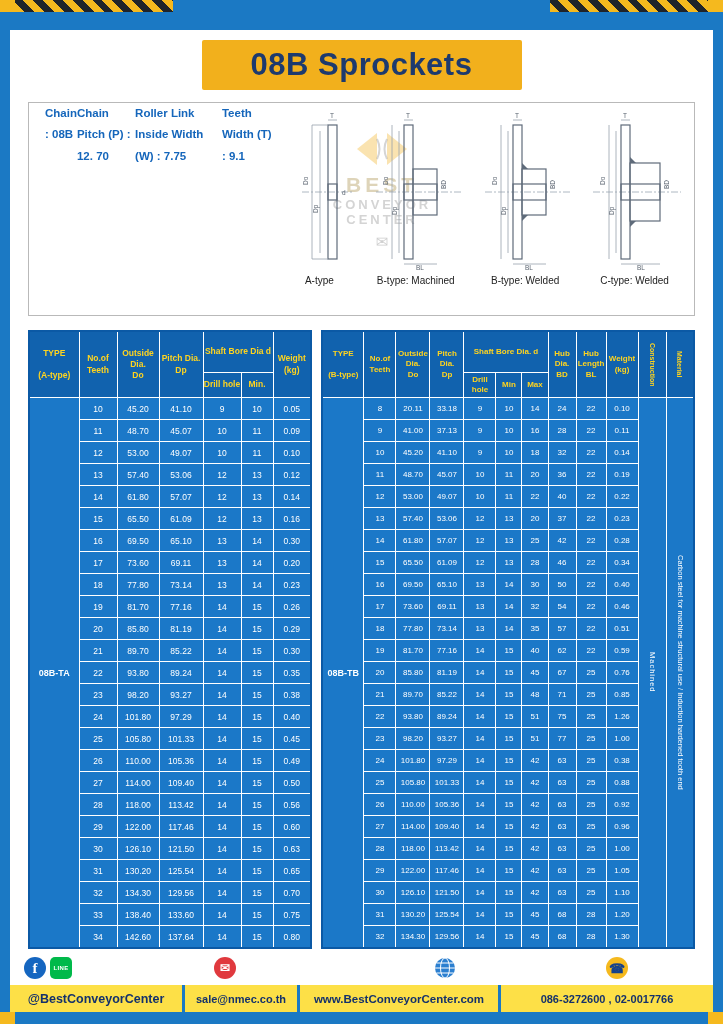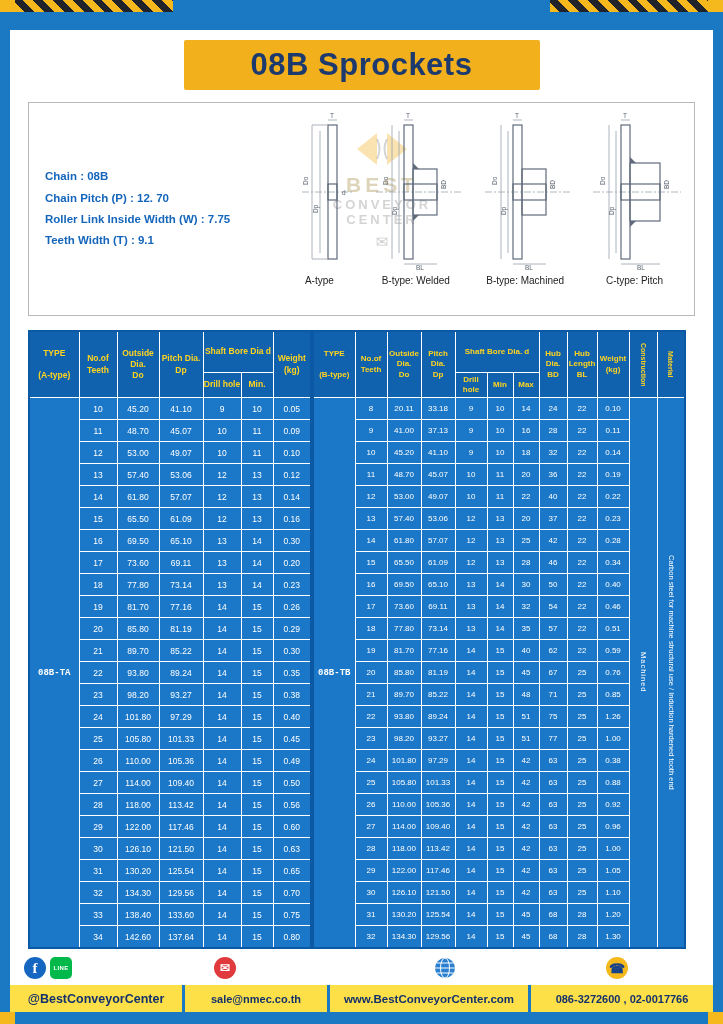--- a/index.html
+++ b/index.html
@@ -10,73 +10,73 @@
   .corner{position:absolute;width:15px;height:12px;background:#f5b91e;z-index:5;}
   .c-tl{top:0;left:0;} .c-tr{top:0;right:0;} .c-bl{bottom:0;left:0;} .c-br{bottom:0;right:0;}
   .hazard{position:absolute;top:0;height:12px;width:158px;z-index:4;
     background:repeating-linear-gradient(45deg,#f5b91e 0 7px,#20242a 7px 14px);}
   .hz-l{left:15px;} .hz-r{right:15px;}
 
   .inner{position:absolute;left:10px;right:10px;top:30px;bottom:12px;background:#ffffff;overflow:hidden;}
   .content{padding:0 18px 70px 18px;}
 
   
-  .title-banner{margin:10px auto 12px auto;width:356px;height:50px;background:#f2b01c;
+  .title-banner{margin:10px auto 12px auto;width:320px;height:50px;background:#f2b01c;
     display:flex;align-items:center;justify-content:center;border-radius:2px;}
   .title-banner h1{margin:0;font-size:31px;font-weight:bold;color:#1d3a6e;letter-spacing:.5px;}
 
   
   .diagram-box{position:relative;border:1px solid #b9b9b9;height:212px;display:flex;margin-bottom:14px;background:#fff;}
-  .specs{width:228px;display:flex;flex-direction:column;justify-content:center;padding-left:16px;z-index:2;}
+  .specs{width:228px;display:flex;flex-direction:row;justify-content:center;padding-left:16px;z-index:2;}
   .spec-line{font-size:11.5px;font-weight:bold;color:#1566bb;line-height:1.85;}
   .figs{flex:1;display:flex;justify-content:space-evenly;z-index:1;}
   .figure{display:flex;flex-direction:column;align-items:center;padding-top:10px;}
   .figure .cap{font-size:10px;color:#222;margin-top:4px;}
   .pl{fill:none;stroke:#5f6b7a;stroke-width:1.2;}
   .cl{stroke:#9aa6b2;stroke-width:.8;stroke-dasharray:7 2 2 2;}
   .dim{stroke:#98a1ac;stroke-width:.8;}
   .dtx{fill:#5a6470;font-size:6.5px;font-family:"Liberation Sans",sans-serif;}
   .weld{fill:#5f6b7a;}
 
   .wm{position:absolute;left:258px;top:26px;width:190px;text-align:center;z-index:0;pointer-events:none;}
   .wm-shape{margin:0 auto;}
   .wm-l1{font-size:21px;font-weight:bold;letter-spacing:4px;color:rgba(190,170,115,.5);}
   .wm-l2,.wm-l3{font-size:13px;font-weight:bold;letter-spacing:3px;color:rgba(160,160,160,.45);}
   .wm-env{font-size:15px;color:rgba(160,160,160,.5);margin-top:6px;}
 
   
-  .tables-row{display:flex;justify-content:flex-start;}
+  .tables-row{display:flex;justify-content:space-between;}
   table.tbl{border-collapse:collapse;table-layout:fixed;border:2px solid #0b59a5;}
   .tbl-a{width:282px;font-size:8.5px;}
   .tbl-b{width:372px;font-size:8px;}
   .tbl th,.tbl td{border:1px solid #fff;text-align:center;vertical-align:middle;padding:0;overflow:hidden;}
   .tbl th{background:#1162ae;color:#ffd41f;font-weight:bold;white-space:pre-line;line-height:1.3;}
   .tbl thead tr:first-child th{height:40px;}
   .tbl thead tr:last-child th{height:24px;}
   .tbl td{background:#1b78c8;color:#fff;height:21px;}
-  .type-cell{font-weight:bold;font-size:9px;font-family:Liberation Mono, monospace;}
+  .type-cell{font-weight:bold;font-size:9px;}
   .vert-head{writing-mode:vertical-rl;font-size:7px;letter-spacing:0;}
   .vert-cell{writing-mode:vertical-rl;font-size:7.5px;line-height:1.1;}
   .constr-cell{letter-spacing:1px;}
 
   
   .footer{position:absolute;left:0;right:0;bottom:0;height:58px;background:#fff;}
   .icons{position:absolute;top:0;left:0;right:0;height:31px;}
   .icon{position:absolute;top:3px;width:22px;height:22px;border-radius:50%;display:flex;
     align-items:center;justify-content:center;color:#fff;font-weight:bold;}
   .icon i{font-style:normal;}
   .ic-fb{left:14px;background:#1566c0;font-size:15px;font-family:"Liberation Serif",serif;}
   .ic-line{left:40px;background:#00b94a;border-radius:5px;font-size:6px;letter-spacing:.3px;}
   .ic-mail{left:204px;background:#e0393e;font-size:12px;}
   .ic-globe{left:424px;background:#fff;}
   .ic-phone{left:596px;background:#f5b91e;color:#14418c;font-size:13px;}
   .contact-bar{position:absolute;left:0;right:0;bottom:0;height:27px;display:flex;gap:3px;background:#1b79c4;}
   .seg{background:#fde047;color:#14316b;font-weight:bold;display:flex;align-items:center;justify-content:center;}
   .seg-1{width:172px;font-size:12.5px;}
-  .seg-2{width:142px;font-size:11px;}
+  .seg-2{width:112px;font-size:11px;}
   .seg-3{width:198px;font-size:11.5px;}
   .seg-4{flex:1;font-size:11px;}
 </style>
 </head>
 <body>
 
 <div class="page">
   <div class="corner c-tl"></div>
   <div class="corner c-tr"></div>
   <div class="corner c-bl"></div>
@@ -124,20 +124,39 @@
               <line class="dim" x1="38" y1="18" x2="38" y2="140"></line>
               <line class="dim" x1="30" y1="12" x2="46" y2="12"></line>
               <line class="dim" x1="30" y1="146" x2="46" y2="146"></line>
               <line class="dim" x1="46" y1="7" x2="55" y2="7"></line>
               <text class="dtx" x="48" y="5">T</text>
               <text class="dtx" transform="rotate(-90 26 72)" x="26" y="72">Do</text>
               <text class="dtx" transform="rotate(-90 36 100)" x="36" y="100">Dp</text>
               <text class="dtx" x="60" y="82">d</text>
             </svg>
             <div class="cap">A-type</div>
+          </div>
+
+          <div class="figure">
+            <svg width="100" height="158" viewBox="0 0 100 158">
+              <line class="cl" x1="10" y1="79" x2="96" y2="79"></line>
+              <rect class="pl" x="38" y="12" width="9" height="134"></rect>
+              <rect class="pl" x="47" y="56" width="24" height="46"></rect>
+              <rect class="pl" x="38" y="71" width="33" height="16"></rect>
+              <line class="dim" x1="26" y1="12" x2="26" y2="146"></line>
+              <line class="dim" x1="33" y1="18" x2="33" y2="140"></line>
+              <line class="dim" x1="38" y1="7" x2="47" y2="7"></line>
+              <text class="dtx" x="40" y="5">T</text>
+              <text class="dtx" transform="rotate(-90 22 72)" x="22" y="72">Do</text>
+              <text class="dtx" transform="rotate(-90 31 102)" x="31" y="102">Dp</text>
+              <text class="dtx" transform="rotate(-90 80 76)" x="80" y="76">BD</text>
+              <line class="dim" x1="38" y1="151" x2="71" y2="151"></line>
+              <text class="dtx" x="50" y="157">BL</text>
+            </svg>
+            <div class="cap">B-type: Machined</div>
           </div>
 
           <div class="figure">
             <svg width="100" height="158" viewBox="0 0 100 158">
               <line class="cl" x1="10" y1="79" x2="96" y2="79"></line>
               <rect class="pl" x="38" y="12" width="9" height="134"></rect>
               <rect class="pl" x="47" y="56" width="24" height="46"></rect>
               <rect class="pl" x="38" y="71" width="33" height="16"></rect>
               <polygon class="weld" points="47,56 47,50 53,56"></polygon>
               <polygon class="weld" points="47,102 47,108 53,102"></polygon>
@@ -149,56 +168,37 @@
               <text class="dtx" transform="rotate(-90 31 102)" x="31" y="102">Dp</text>
               <text class="dtx" transform="rotate(-90 80 76)" x="80" y="76">BD</text>
               <line class="dim" x1="38" y1="151" x2="71" y2="151"></line>
               <text class="dtx" x="50" y="157">BL</text>
             </svg>
             <div class="cap">B-type: Welded</div>
           </div>
 
           <div class="figure">
             <svg width="100" height="158" viewBox="0 0 100 158">
-              <line class="cl" x1="10" y1="79" x2="96" y2="79"></line>
-              <rect class="pl" x="38" y="12" width="9" height="134"></rect>
-              <rect class="pl" x="47" y="56" width="24" height="46"></rect>
-              <rect class="pl" x="38" y="71" width="33" height="16"></rect>
-              <line class="dim" x1="26" y1="12" x2="26" y2="146"></line>
-              <line class="dim" x1="33" y1="18" x2="33" y2="140"></line>
-              <line class="dim" x1="38" y1="7" x2="47" y2="7"></line>
-              <text class="dtx" x="40" y="5">T</text>
-              <text class="dtx" transform="rotate(-90 22 72)" x="22" y="72">Do</text>
-              <text class="dtx" transform="rotate(-90 31 102)" x="31" y="102">Dp</text>
-              <text class="dtx" transform="rotate(-90 80 76)" x="80" y="76">BD</text>
-              <line class="dim" x1="38" y1="151" x2="71" y2="151"></line>
-              <text class="dtx" x="50" y="157">BL</text>
-            </svg>
-            <div class="cap">B-type: Machined</div>
-          </div>
-
-          <div class="figure">
-            <svg width="100" height="158" viewBox="0 0 100 158">
               <line class="cl" x1="8" y1="79" x2="96" y2="79"></line>
               <rect class="pl" x="36" y="12" width="9" height="134"></rect>
               <rect class="pl" x="45" y="50" width="30" height="58"></rect>
               <rect class="pl" x="36" y="71" width="39" height="16"></rect>
               <polygon class="weld" points="45,50 45,44 51,50"></polygon>
               <polygon class="weld" points="45,108 45,114 51,108"></polygon>
               <line class="dim" x1="24" y1="12" x2="24" y2="146"></line>
               <line class="dim" x1="31" y1="18" x2="31" y2="140"></line>
               <line class="dim" x1="36" y1="7" x2="45" y2="7"></line>
               <text class="dtx" x="38" y="5">T</text>
               <text class="dtx" transform="rotate(-90 20 72)" x="20" y="72">Do</text>
               <text class="dtx" transform="rotate(-90 29 102)" x="29" y="102">Dp</text>
               <text class="dtx" transform="rotate(-90 84 76)" x="84" y="76">BD</text>
               <line class="dim" x1="36" y1="151" x2="75" y2="151"></line>
               <text class="dtx" x="52" y="157">BL</text>
             </svg>
-            <div class="cap">C-type: Pitch</div>
+            <div class="cap">C-type: Welded</div>
           </div>
 
         </div>
       </div>
 
       <div class="tables-row">
 
         <table class="tbl tbl-a">
           <colgroup>
             <col style="width:50px">

